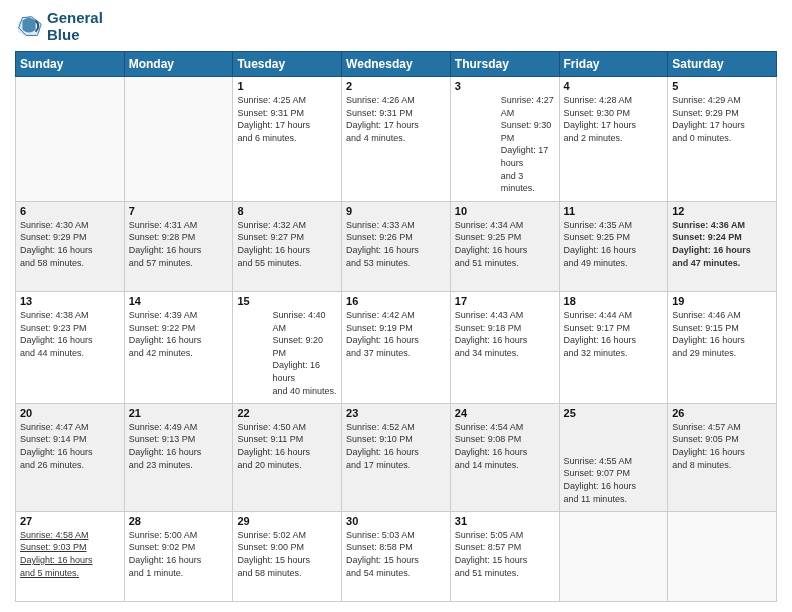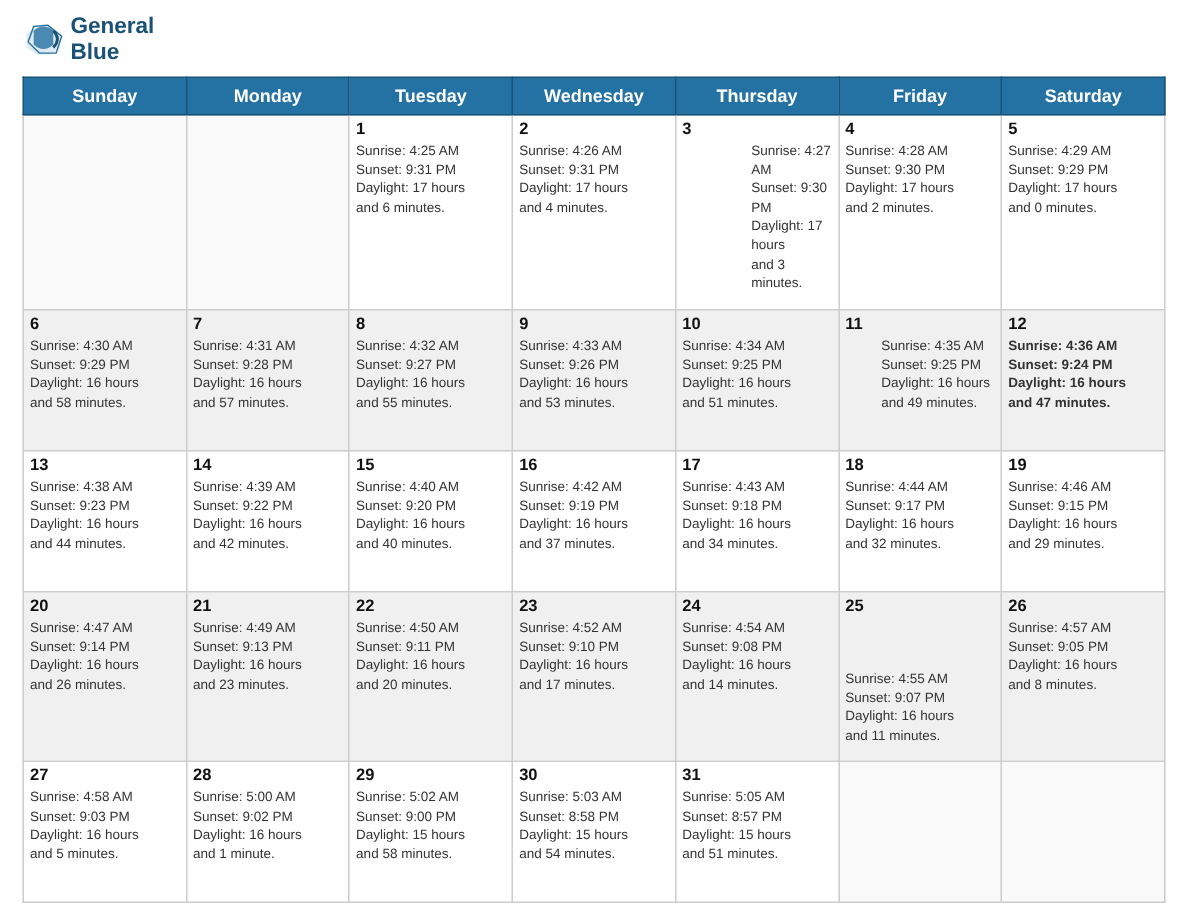--- a/index.html
+++ b/index.html
@@ -55,21 +55,21 @@
       border: 1px solid #ccc;
       border-collapse: collapse;
       width: 100%;
       table-layout: fixed;
     }
     .calendar th {
       background: #2471a3;
       color: #fff;
       font-size: 12px;
       padding: 5px 4px;
-      text-align: center;
+      text-align: left;
       border: 1px solid #1a5276;
       font-weight: bold;
     }
     .calendar td {
       border: 1px solid #ccc;
       vertical-align: top;
       padding: 3px 4px;
       font-size: 9.5px;
       color: #333;
       height: 88px;
@@ -196,21 +196,21 @@
           </td>
           <td>
             <span class="day-num">10</span>
             <div class="day-info" style="white-space: pre-line;">Sunrise: 4:34 AM
 Sunset: 9:25 PM
 Daylight: 16 hours
 and 51 minutes.</div>
           </td>
           <td>
             <span class="day-num">11</span>
-            <div class="day-info" style="white-space: pre-line; margin-left: 24px;">Sunrise: 4:35 AM
+            <div class="day-info" style="white-space: pre-line;">Sunrise: 4:35 AM
 Sunset: 9:25 PM
 Daylight: 16 hours
 and 49 minutes.</div>
           </td>
           <td>
             <span class="day-num">12</span>
             <div class="day-info" style="white-space: pre-line; font-weight: bold;">Sunrise: 4:36 AM
 Sunset: 9:24 PM
 Daylight: 16 hours
 and 47 minutes.</div>
@@ -226,21 +226,21 @@
           </td>
           <td>
             <span class="day-num">14</span>
             <div class="day-info" style="white-space: pre-line;">Sunrise: 4:39 AM
 Sunset: 9:22 PM
 Daylight: 16 hours
 and 42 minutes.</div>
           </td>
           <td>
             <span class="day-num">15</span>
-            <div class="day-info" style="white-space: pre-line;">Sunrise: 4:40 AM
+            <div class="day-info" style="white-space: pre-line; margin-left: 35px;">Sunrise: 4:40 AM
 Sunset: 9:20 PM
 Daylight: 16 hours
 and 40 minutes.</div>
           </td>
           <td>
             <span class="day-num">16</span>
             <div class="day-info" style="white-space: pre-line;">Sunrise: 4:42 AM
 Sunset: 9:19 PM
 Daylight: 16 hours
 and 37 minutes.</div>
@@ -314,21 +314,21 @@
             <span class="day-num">26</span>
             <div class="day-info" style="white-space: pre-line;">Sunrise: 4:57 AM
 Sunset: 9:05 PM
 Daylight: 16 hours
 and 8 minutes.</div>
           </td>
         </tr>
         <tr>
           <td>
             <span class="day-num">27</span>
-            <div class="day-info" style="white-space: pre-line;">Sunrise: 4:58 AM
+            <div class="day-info" style="white-space: pre-line; text-decoration: underline;">Sunrise: 4:58 AM
 Sunset: 9:03 PM
 Daylight: 16 hours
 and 5 minutes.</div>
           </td>
           <td>
             <span class="day-num">28</span>
             <div class="day-info" style="white-space: pre-line;">Sunrise: 5:00 AM
 Sunset: 9:02 PM
 Daylight: 16 hours
 and 1 minute.</div>

